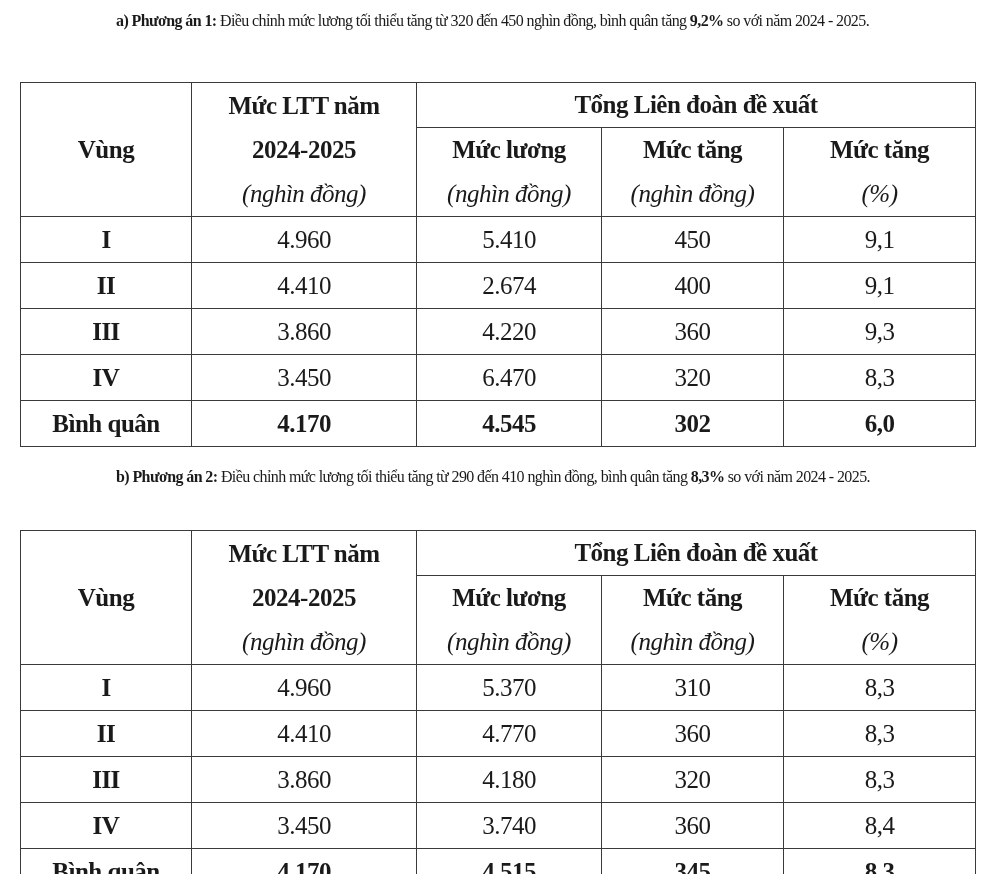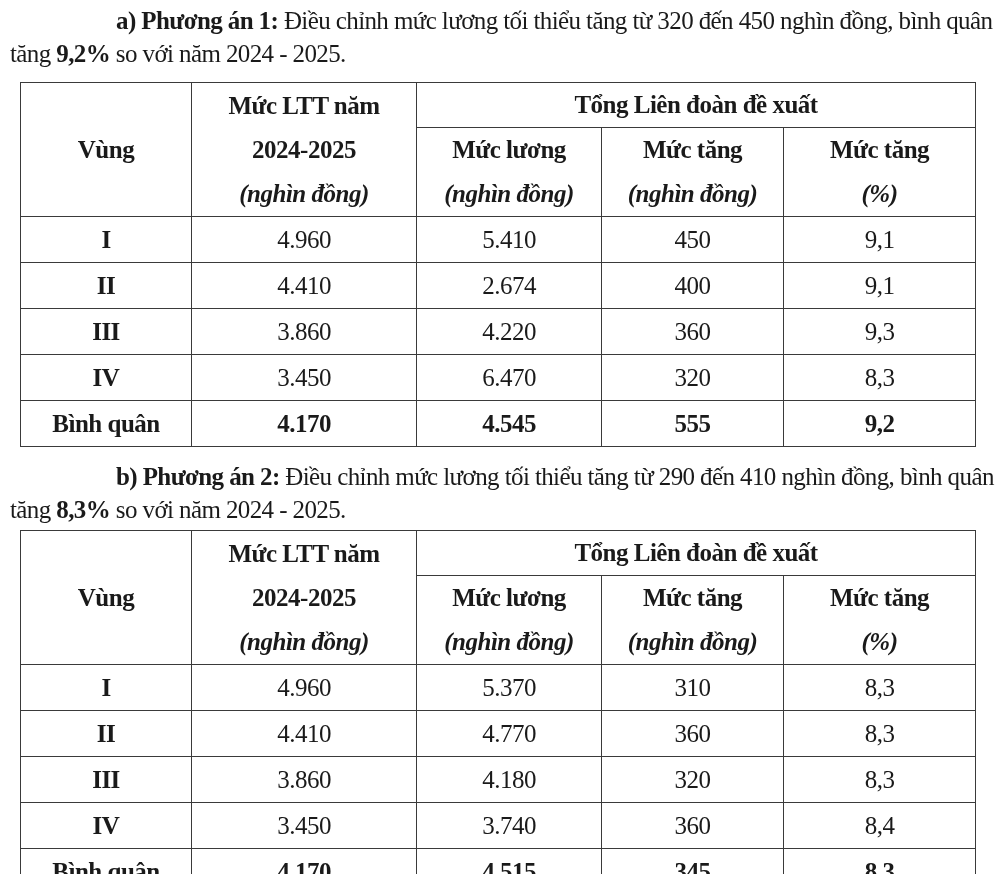--- a/index.html
+++ b/index.html
@@ -3,41 +3,41 @@
   <meta charset="utf-8">
   <style>
     html, body { margin: 0; padding: 0; background: #ffffff; }
     body {
       width: 1000px; height: 874px; overflow: hidden; position: relative;
       font-family: "Liberation Serif", "DejaVu Serif", serif;
       color: #1a1a1a;
     }
     .para {
       position: absolute; left: 10px; width: 985px;
-      font-size: 25px; line-height: 33px; letter-spacing: -0.6px;
+      font-size: 16px; line-height: 33px; letter-spacing: -0.6px;
       transform-origin: left top;
     }
     .para .indent { display: inline-block; width: 106px; }
     .para b { font-weight: bold; }
     #para-a { top: 4px; }
     #para-b { top: 460px; }
     table.doc {
       position: absolute; left: 20px; width: 955px;
       border-collapse: collapse; table-layout: fixed;
       font-size: 25px; letter-spacing: -0.5px;
     }
     #table-a { top: 82px; }
     #table-b { top: 530px; }
     table.doc td, table.doc th {
       border: 1.5px solid #3a3a3a;
       text-align: center; vertical-align: middle;
       padding: 0; font-weight: normal;
     }
     table.doc th { font-weight: bold; line-height: 44px; }
-    table.doc th .unit { font-weight: bold; font-style: italic; display: block; }
+    table.doc th .unit { font-weight: normal; font-style: italic; display: block; }
     table.doc tr.hrow1 th { height: 44px; }
     table.doc tr.hrow2 th { height: 74px; }
     table.doc tr.drow td { height: 45px; }
     table.doc td.region { font-weight: bold; }
     table.doc tr.avg td { font-weight: bold; margin-left: 20px; }
     col.c1 { width: 171px; }
     col.c2 { width: 225px; }
     col.c3 { width: 185px; }
     col.c4 { width: 182px; }
     col.c5 { width: 192px; }
@@ -103,22 +103,22 @@
     <td class="region">IV</td>
     <td>3.450</td>
     <td>6.470</td>
     <td>320</td>
     <td>8,3</td>
   </tr>
   <tr class="drow avg">
     <td class="region">Bình quân</td>
     <td>4.170</td>
     <td>4.545</td>
-    <td>555</td>
-    <td>9,2</td>
+    <td>302</td>
+    <td>6,0</td>
   </tr>
 </tbody>
   </table>
 
 <div class="para" id="para-b"><span class="indent"></span><b>b) Phương án 2:</b><span> Điều chỉnh mức lương tối thiểu tăng từ 290 đến 410 nghìn đồng, bình quân tăng </span><b>8,3%</b><span> so với năm 2024 - 2025.</span></div>
 
 <table class="doc" id="table-b">
   <colgroup>
       <col class="c1">
       <col class="c2">

